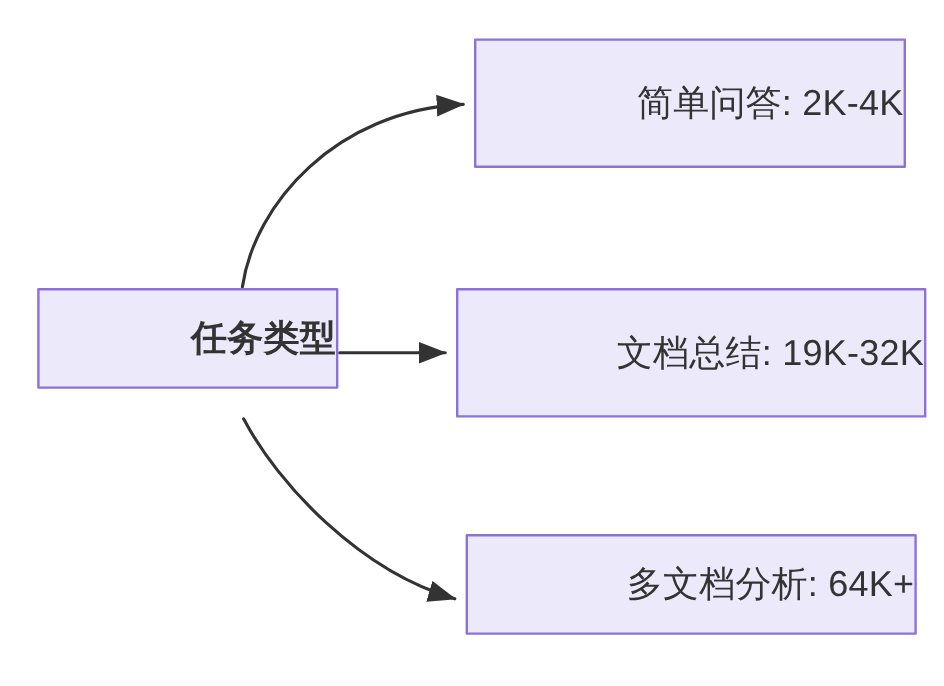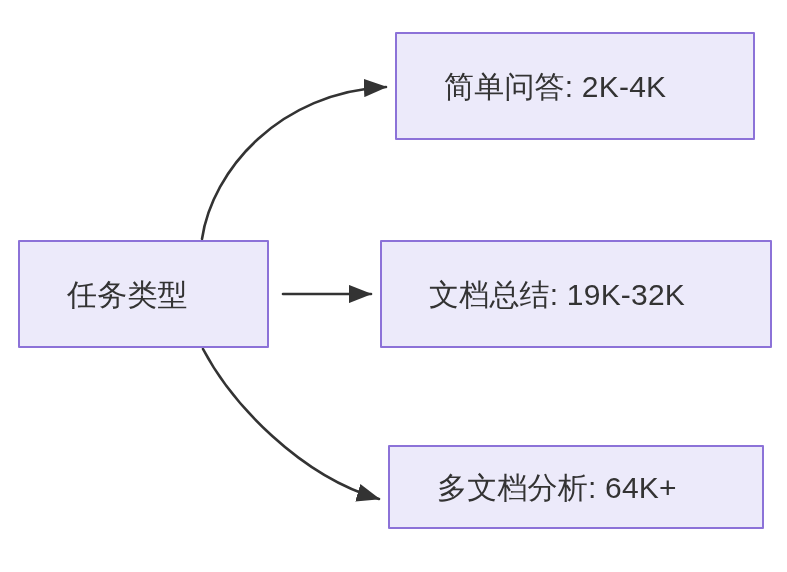--- a/index.html
+++ b/index.html
@@ -27,34 +27,34 @@
     pointer-events: none;
   }
   .node {
     position: absolute;
     box-sizing: border-box;
     background: #ECEAFA;
     border: 2.4px solid #8C72D8;
     border-radius: 1px;
     display: flex;
     align-items: center;
-    justify-content: flex-start;
+    justify-content: flex-end;
     text-align: center;
     padding-left: 47px;
   }
   .node-label {
     font-size: 30px;
     line-height: 1.1;
     color: #333333;
     letter-spacing: 0.2px;
     white-space: nowrap;
   }
   
   #node-source {
-    left: 18px;  top: 240px;  width: 251px; height: 108px;
+    left: 31px;  top: 240px;  width: 251px; height: 84px; font-weight: bold;
   }
   #node-simple-qa {
     left: 395px; top: 32px;   width: 360px; height: 108px;
   }
   #node-doc-summary {
     left: 380px; top: 240px;  width: 392px; height: 108px;
   }
   #node-multi-doc {
     left: 388px; top: 445px;  width: 376px; height: 84px;
   }

